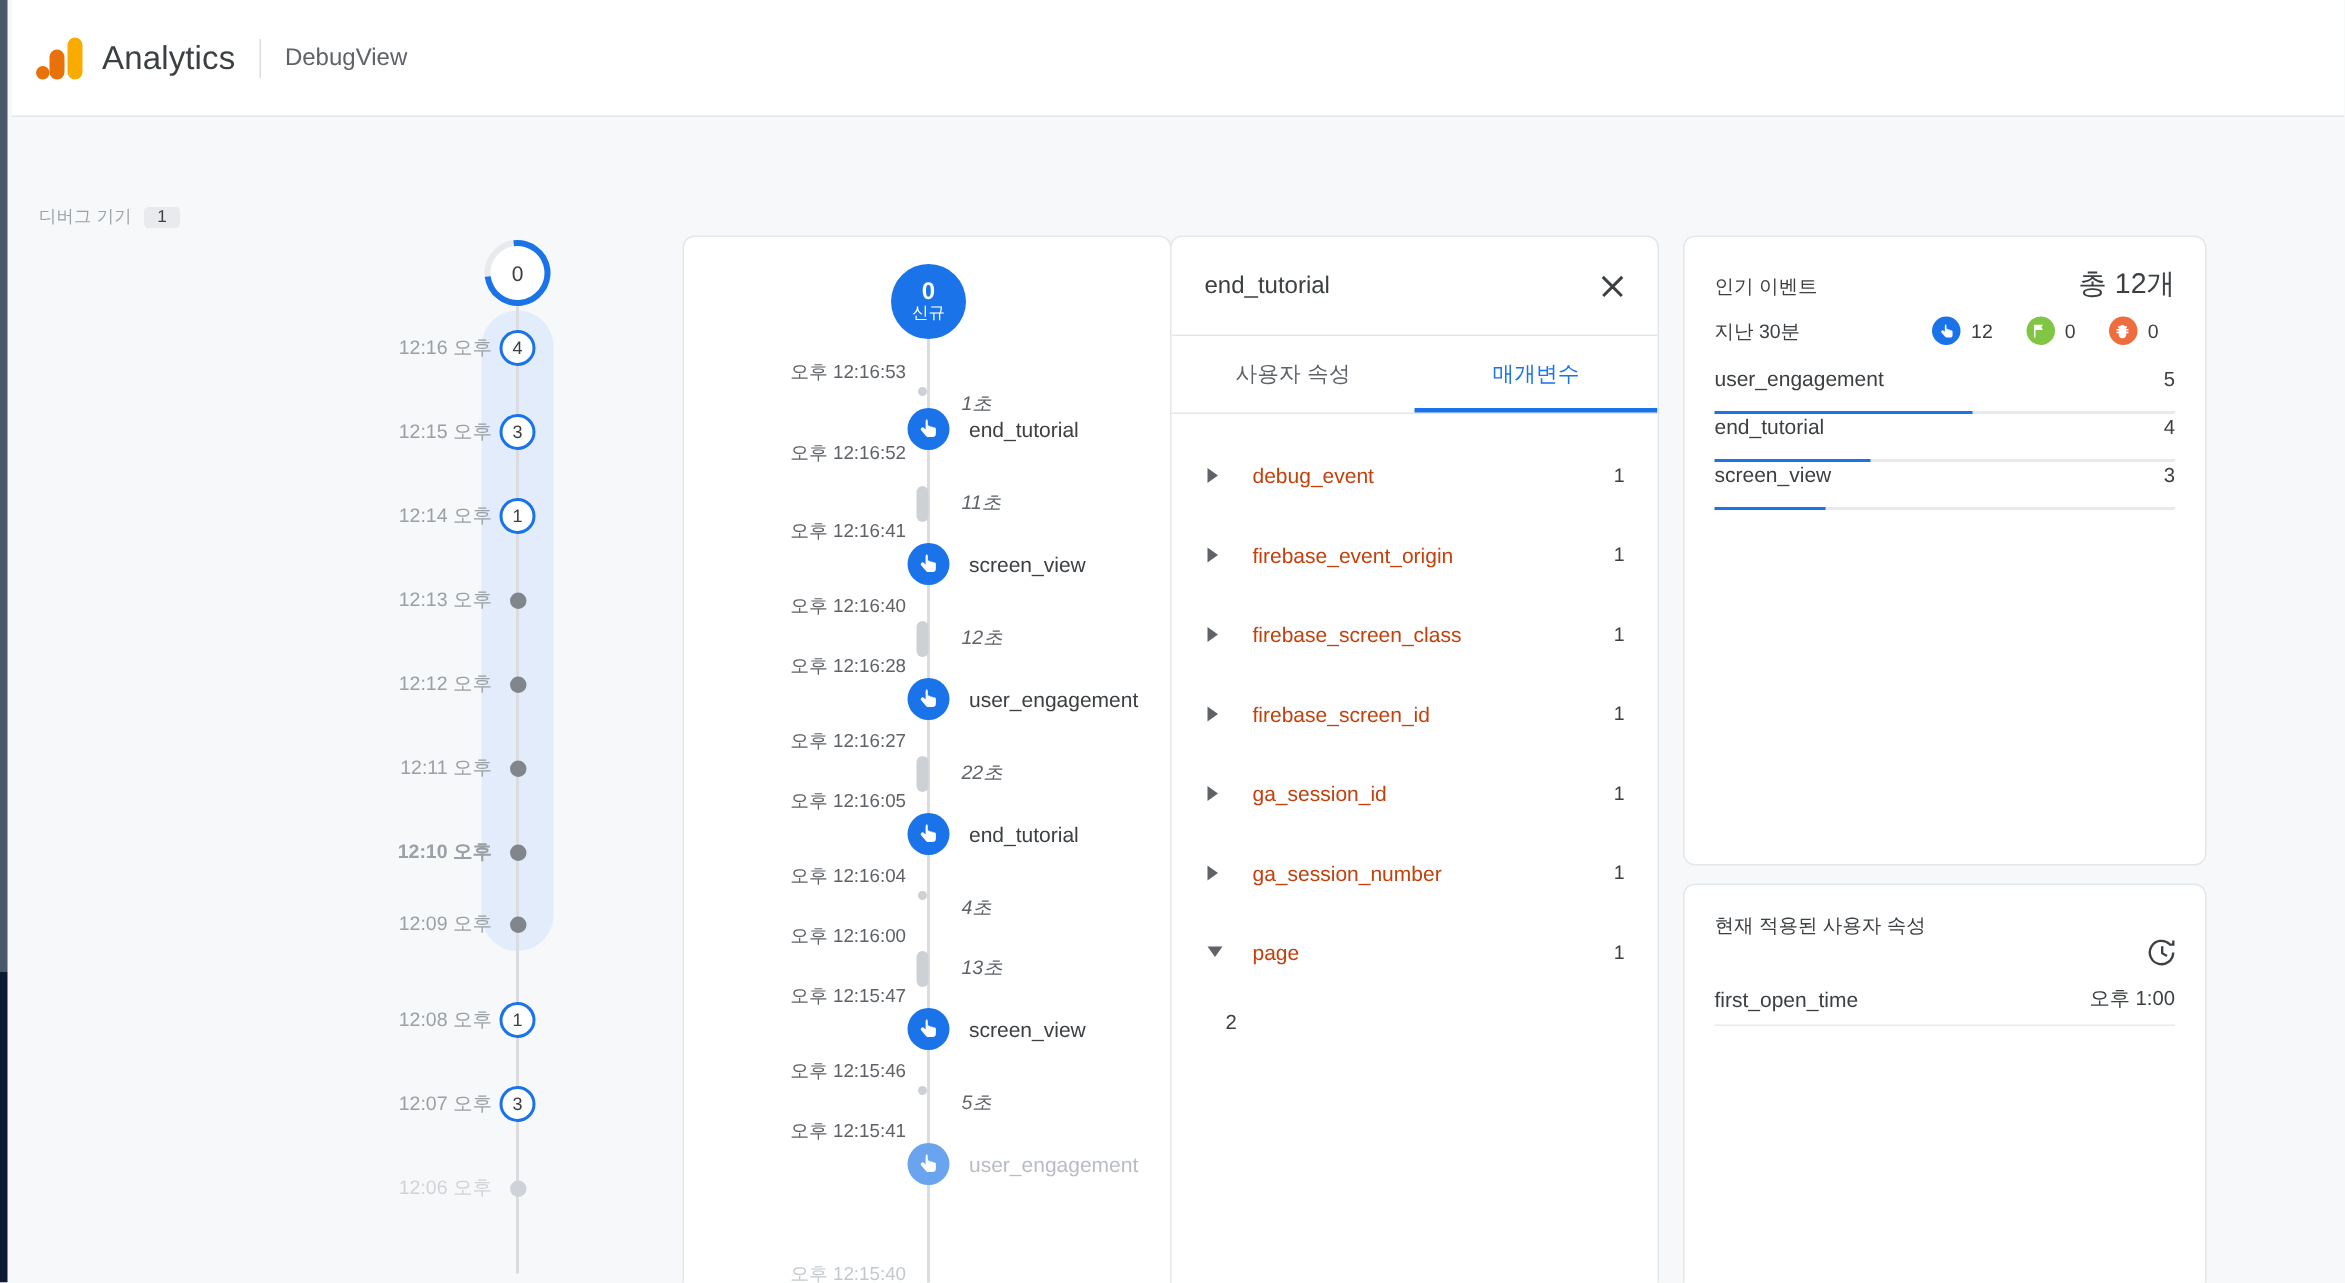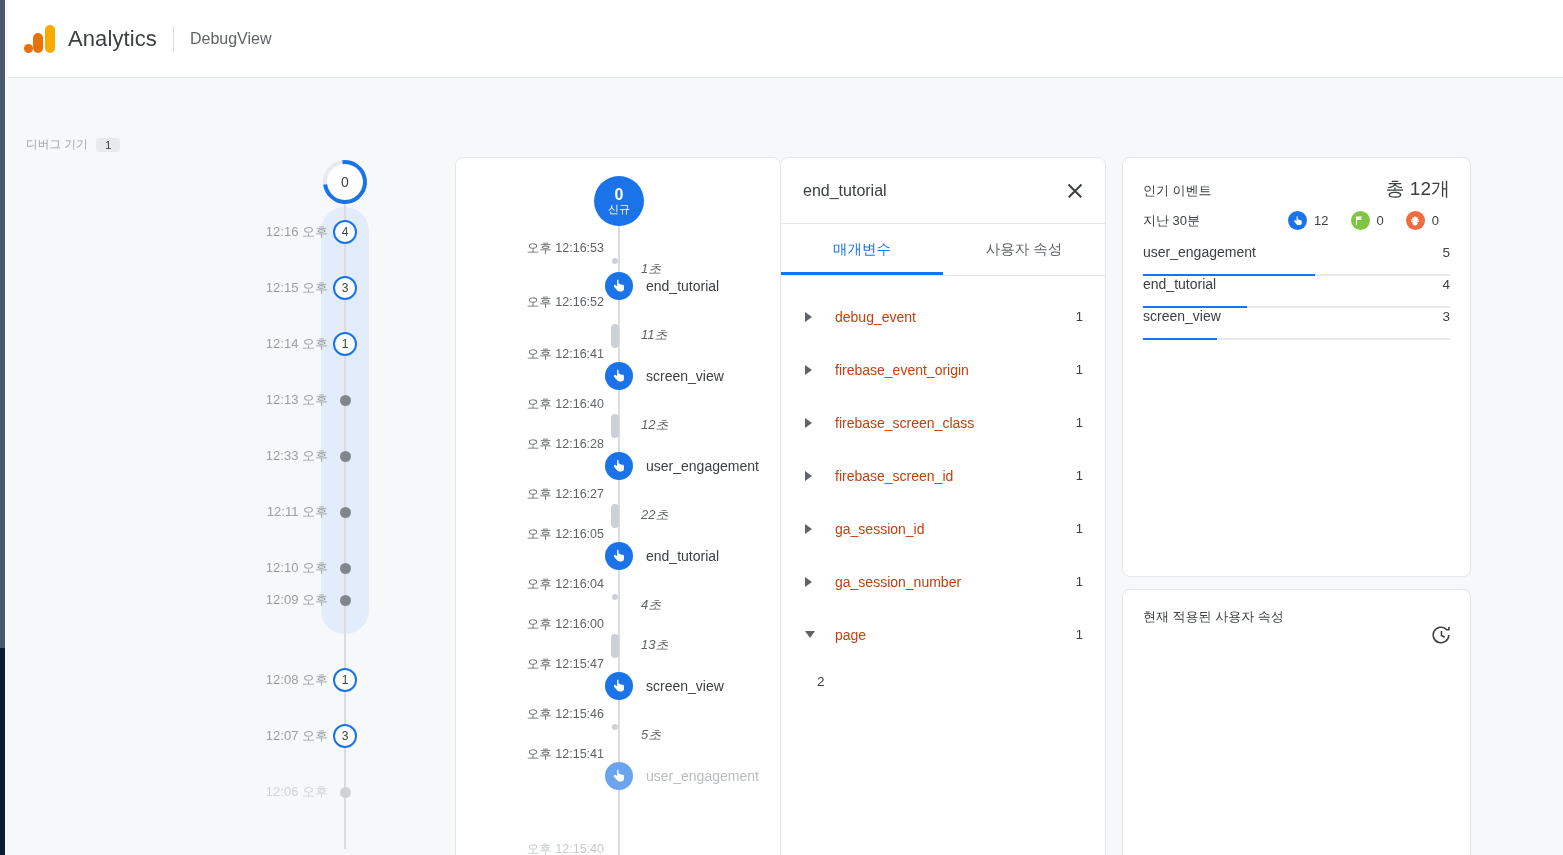--- a/index.html
+++ b/index.html
@@ -236,32 +236,32 @@
         </div>
         <div class="mt-row" style="top: 180px;">
           <span class="mt-time">12:14 오후</span>
           <span class="mt-node circle">1</span>
         </div>
         <div class="mt-row" style="top: 236px;">
           <span class="mt-time">12:13 오후</span>
           <span class="mt-node dot"></span>
         </div>
         <div class="mt-row" style="top: 292px;">
-          <span class="mt-time">12:33 오후</span>
+          <span class="mt-time">12:12 오후</span>
           <span class="mt-node dot"></span>
         </div>
         <div class="mt-row" style="top: 348px;">
           <span class="mt-time">12:11 오후</span>
           <span class="mt-node dot"></span>
         </div>
-        <div class="mt-row" style="top: 404px;">
+        <div class="mt-row" style="top: 404px; font-weight: bold;">
           <span class="mt-time">12:10 오후</span>
           <span class="mt-node dot"></span>
         </div>
-        <div class="mt-row" style="top: 436px;">
+        <div class="mt-row" style="top: 452px;">
           <span class="mt-time">12:09 오후</span>
           <span class="mt-node dot"></span>
         </div>
         <div class="mt-row" style="top: 516px;">
           <span class="mt-time">12:08 오후</span>
           <span class="mt-node circle">1</span>
         </div>
         <div class="mt-row" style="top: 572px;">
           <span class="mt-time">12:07 오후</span>
           <span class="mt-node circle">3</span>
@@ -372,22 +372,22 @@
       </div>
 
   </div>
 
   <div id="param-card">
     <div id="pc-header">
       <span id="pc-title">end_tutorial</span>
       <span id="pc-close"></span>
     </div>
     <div id="pc-tabs">
+        <div class="pc-tab">사용자 속성</div>
         <div class="pc-tab active">매개변수</div>
-        <div class="pc-tab">사용자 속성</div>
       </div>
     <div id="pc-list">
         <div class="pc-item">
           <span class="pc-arrow">
             <span class="tri-r"></span>
           </span>
           <span class="pc-name">debug_event</span>
           <span class="pc-count">1</span>
         </div>
         <div class="pc-item">
@@ -499,15 +499,21 @@
 
   <div id="user-props-card">
     <div id="up-title">현재 적용된 사용자 속성</div>
     <div id="up-hist">
       <svg viewBox="0 0 24 24">
         <path d="M12.5 7.5v5l3.5 2"></path>
         <path d="M20.5 12a8.5 8.5 0 1 1-2.6-6.1"></path>
         <path d="M20.6 3.2v3.1h-3.1"></path>
       </svg>
     </div>
+    <div id="up-rows">
+        <div id="up-row">
+          <span id="up-key">first_open_time</span>
+          <span id="up-val">오후 1:00</span>
+        </div>
+      </div>
   </div>
 
 </div>
 
 </body></html>

